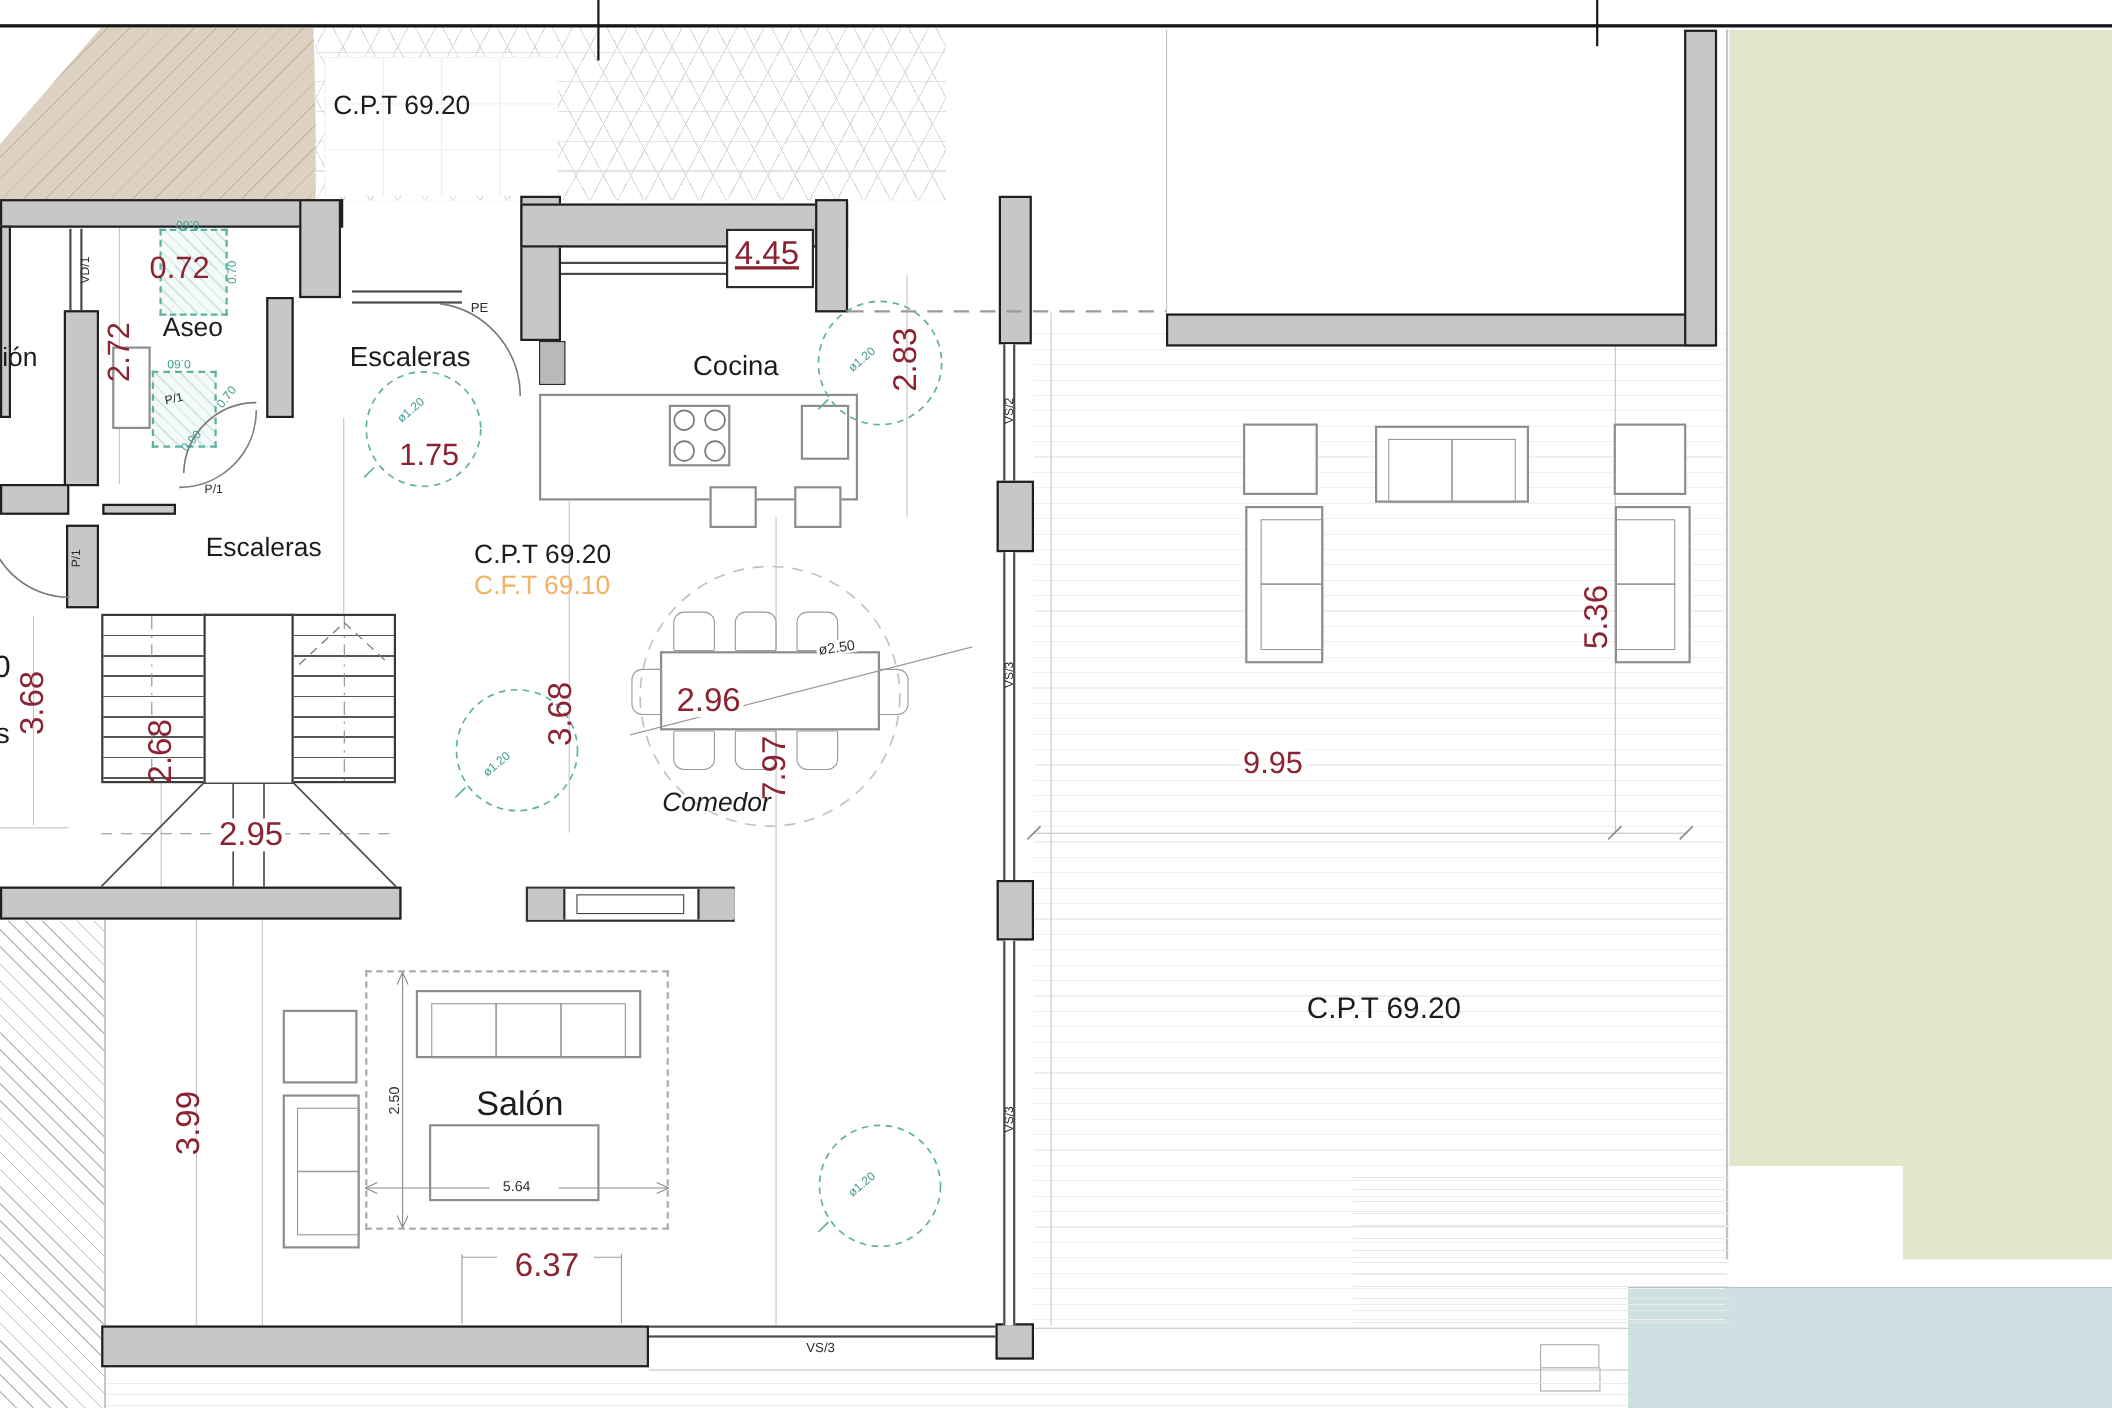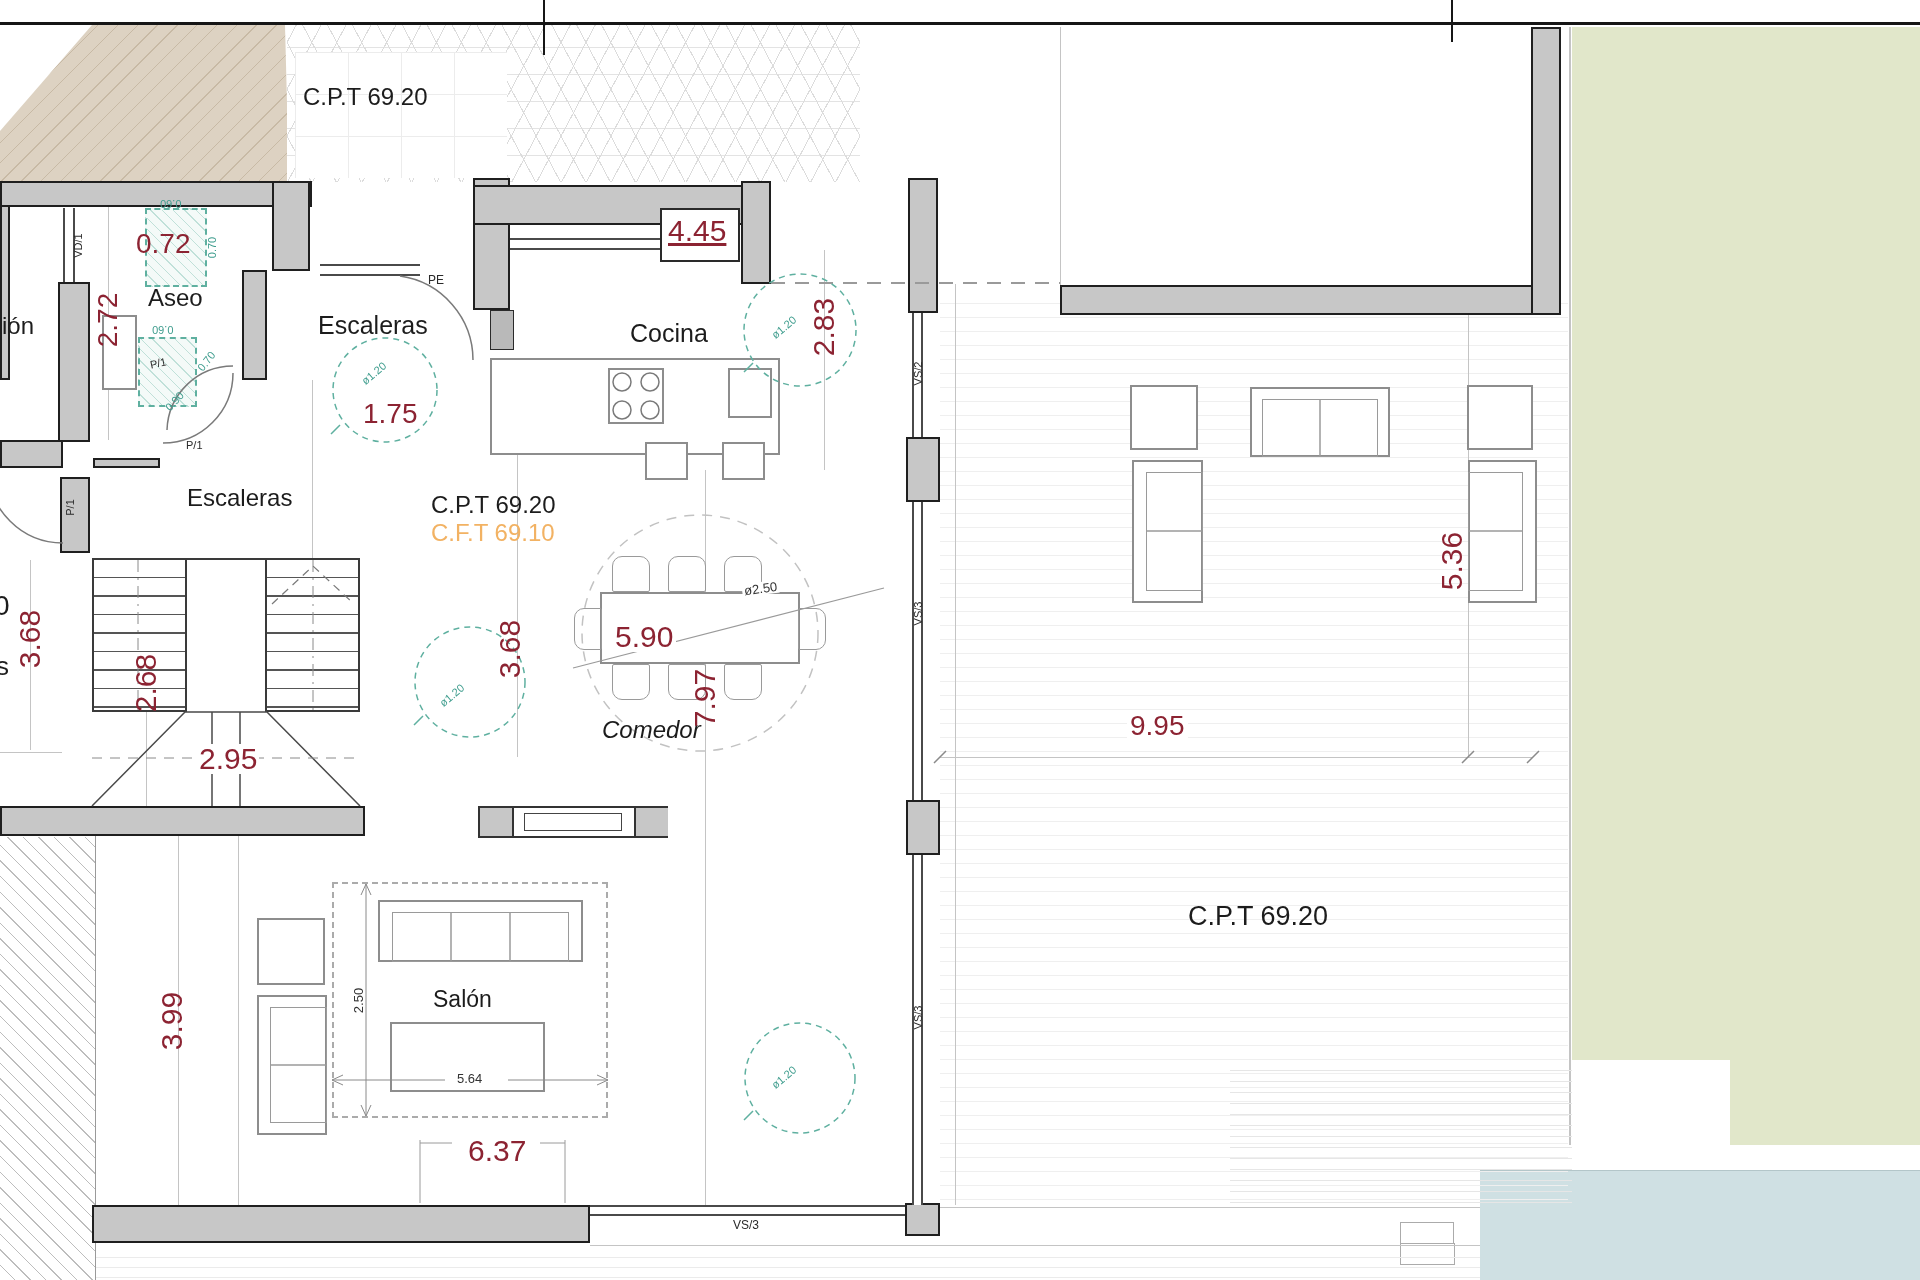--- a/index.html
+++ b/index.html
@@ -202,40 +202,40 @@
 
   <div class="lbl" style="left:303px;top:85px;font-size:24px;">C.P.T 69.20</div>
   <div class="lbl" style="left:630px;top:284px;font-size:25px;margin-top:37px;">Cocina</div>
   <div class="lbl" style="left:318px;top:313px;font-size:25px;">Escaleras</div>
   <div class="lbl" style="left:148px;top:286px;font-size:24px;">Aseo</div>
   <div class="lbl" style="left:2px;top:314px;font-size:24px;">ión</div>
   <div class="lbl" style="left:187px;top:486px;font-size:24px;">Escaleras</div>
   <div class="lbl" style="left:431px;top:493px;font-size:24px;">C.P.T 69.20</div>
   <div class="lbl orange" style="left:431px;top:521px;font-size:24px;">C.F.T 69.10</div>
   <div class="lbl" style="left:602px;top:718px;font-size:24px;font-style:italic;">Comedor</div>
-  <div class="lbl" style="left:433px;top:988px;font-size:23px;">Salón</div>
+  <div class="lbl" style="left:433px;top:988px;font-size:31px;">Salón</div>
   <div class="lbl" style="left:1188px;top:903px;font-size:27px;">C.P.T 69.20</div>
   <div class="lbl" style="left:-6px;top:592px;font-size:28px;">0</div>
   <div class="lbl" style="left:-4px;top:653px;font-size:26px;">s</div>
 
   <div class="lbl red" style="left:136px;top:230px;font-size:28px;">0.72</div>
   <div class="lbl red ctr" style="left:58px;top:306px;width:100px;font-size:28px;transform:rotate(-90deg);">2.72</div>
   <div class="lbl red" style="left:363px;top:400px;font-size:28px;">1.75</div>
   <div class="lbl red" style="left:668px;top:216px;font-size:30px;text-decoration:underline;">4.45</div>
   <div class="lbl red ctr" style="left:774px;top:312px;width:100px;font-size:30px;transform:rotate(-90deg);">2.83</div>
-  <div class="lbl red" style="left:612px;top:622px;font-size:30px;background:#fff;padding:0 3px;">5.90</div>
+  <div class="lbl red" style="left:612px;top:622px;font-size:30px;background:#fff;padding:0 3px;">2.96</div>
   <div class="lbl red ctr" style="left:460px;top:634px;width:100px;font-size:30px;transform:rotate(-90deg);">3.68</div>
   <div class="lbl red ctr" style="left:-20px;top:624px;width:100px;font-size:30px;transform:rotate(-90deg);">3.68</div>
   <div class="lbl red ctr" style="left:96px;top:668px;width:100px;font-size:30px;transform:rotate(-90deg);background:transparent;">2.68</div>
   <div class="lbl red" style="left:197px;top:744px;font-size:30px;background:#fff;padding:0 2px;">2.95</div>
   <div class="lbl red ctr" style="left:655px;top:683px;width:100px;font-size:30px;transform:rotate(-90deg);background:transparent;">7.97</div>
   <div class="lbl red ctr" style="left:122px;top:1006px;width:100px;font-size:30px;transform:rotate(-90deg);">3.99</div>
   <div class="lbl red" style="left:468px;top:1136px;font-size:30px;">6.37</div>
   <div class="lbl red ctr" style="left:1402px;top:546px;width:100px;font-size:30px;transform:rotate(-90deg);">5.36</div>
-  <div class="lbl red" style="left:1127px;top:712px;font-size:28px;background:#fff;padding:0 3px;">9.95</div>
+  <div class="lbl red" style="left:1127px;top:680px;font-size:28px;background:#fff;padding:0 3px;">9.95</div>
 
   <div class="lbl ctr" style="left:308px;top:994px;width:100px;font-size:13px;transform:rotate(-90deg);color:#333;">2.50</div>
   <div class="lbl" style="left:455px;top:1072px;font-size:13px;color:#333;background:#fff;padding:0 2px;">5.64</div>
   <div class="lbl" style="left:742px;top:582px;font-size:13px;color:#333;background:#fff;padding:0 2px;transform:rotate(-8deg);">ø2.50</div>
 
   <div class="lbl ctr" style="left:28px;top:240px;width:100px;font-size:11px;transform:rotate(-90deg);color:#2a2a2a;">VD/1</div>
   <div class="lbl" style="left:428px;top:274px;font-size:12px;color:#2a2a2a;">PE</div>
   <div class="lbl" style="left:150px;top:358px;font-size:11px;color:#2a2a2a;transform:rotate(-12deg);">P/1</div>
   <div class="lbl ctr" style="left:20px;top:502px;width:100px;font-size:11px;transform:rotate(-90deg);color:#2a2a2a;">P/1</div>
   <div class="lbl" style="left:186px;top:440px;font-size:11px;color:#2a2a2a;">P/1</div>

